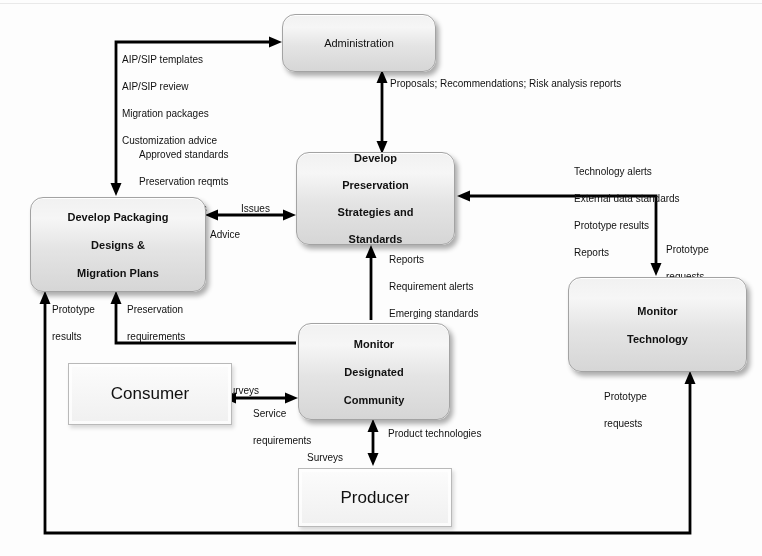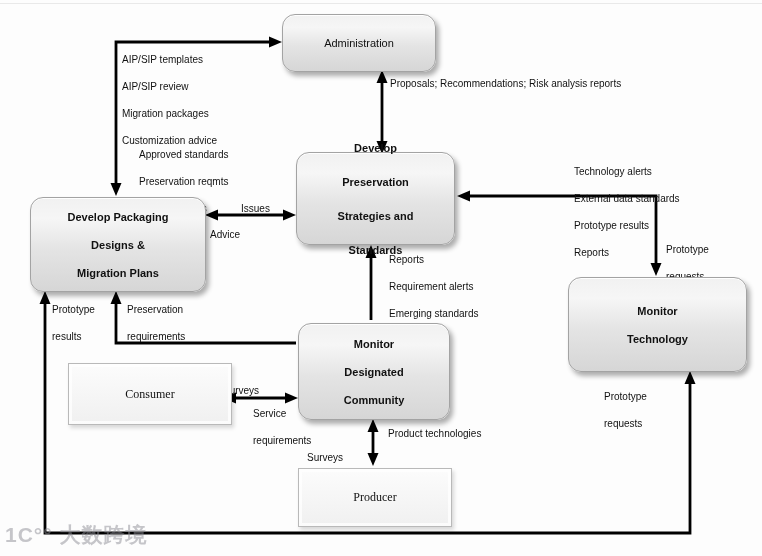--- a/index.html
+++ b/index.html
@@ -11,30 +11,29 @@
   svg.arrows{position:absolute;left:0;top:0;}
   svg.arrows polyline, svg.arrows line{fill:none;stroke:#000;stroke-width:2.8;}
   svg.arrows polygon{fill:#000;stroke:none;}
   .box{
     position:absolute;border:1px solid #a3a3a3;border-radius:13px;
     background:linear-gradient(180deg,#f1f1f1 0%,#f6f6f6 22%,#e4e4e4 55%,#d6d6d6 100%);
     box-shadow:3px 4px 5px rgba(0,0,0,0.32), inset 0 1px 0 rgba(255,255,255,0.9);
     display:flex;align-items:center;justify-content:center;text-align:center;
     font-weight:bold;font-size:11px;white-space:pre-line;
   }
-  .box.lh25{line-height:34px;}
+  .box.lh25{line-height:27px;}
   .box.lh28{line-height:28px;}
   .box.regular{font-weight:normal;}
   .box-plain{
     position:absolute;border:1px solid #b9b9b9;
     background:linear-gradient(180deg,#fcfcfc,#f0f0f0);
     box-shadow:2px 3px 4px rgba(0,0,0,0.15), inset 0 0 0 3px rgba(255,255,255,0.75);
     display:flex;align-items:center;justify-content:center;text-align:center;
-    font-size:12px;
-    font-family:Liberation Serif, serif;
+    font-size:17px;
   }
   .flow-label{
     position:absolute;font-size:10px;line-height:27px;white-space:pre-line;
   }
   .nowrap{white-space:nowrap;}
   .watermark{
     position:absolute;left:5px;top:521px;font-size:21px;font-weight:bold;
     color:#8e8e96;opacity:0.5;letter-spacing:1px;
   }
 </style>
@@ -131,15 +130,14 @@
 Designs &amp;
 Migration Plans</div>
   <div class="box lh28" style="left:568px;top:277px;width:177px;height:93px;">Monitor
 Technology</div>
   <div class="box lh28" style="left:298px;top:323px;width:150px;height:95px;">Monitor
 Designated
 Community</div>
   <div class="box-plain" style="left:68px;top:363px;width:162px;height:60px;">Consumer</div>
   <div class="box-plain" style="left:298px;top:468px;width:152px;height:57px;">Producer</div>
 
-  <div class="watermark">1C°° 大数跨境</div>
 
 </div>
 
 </body></html>

